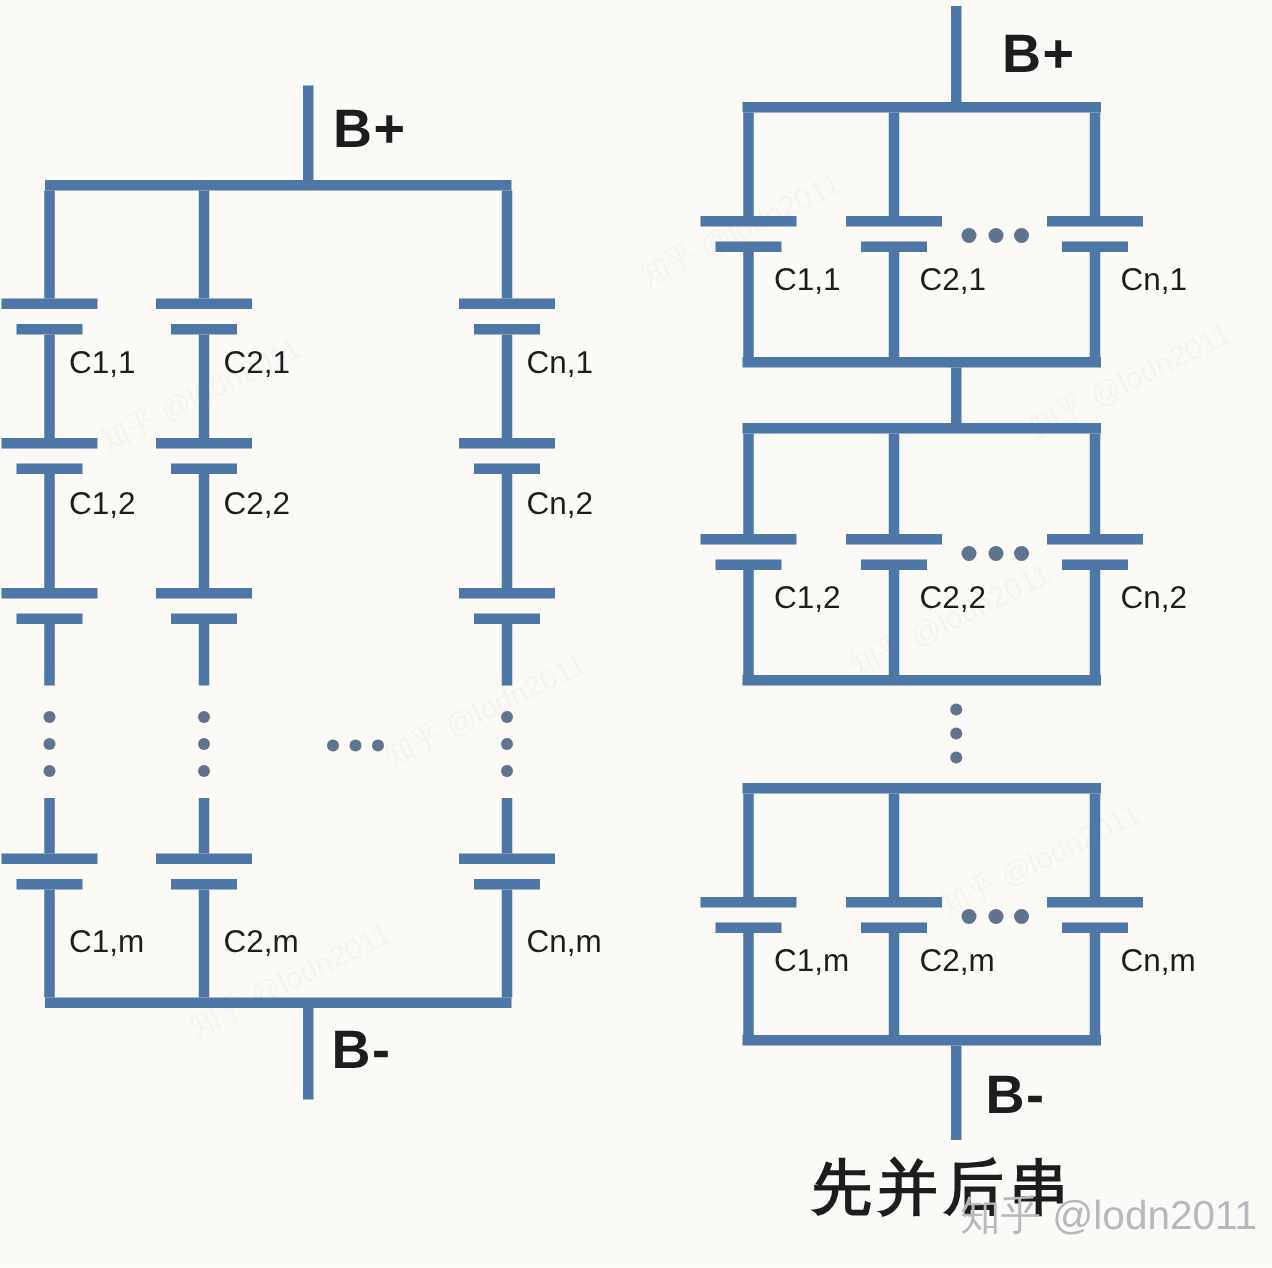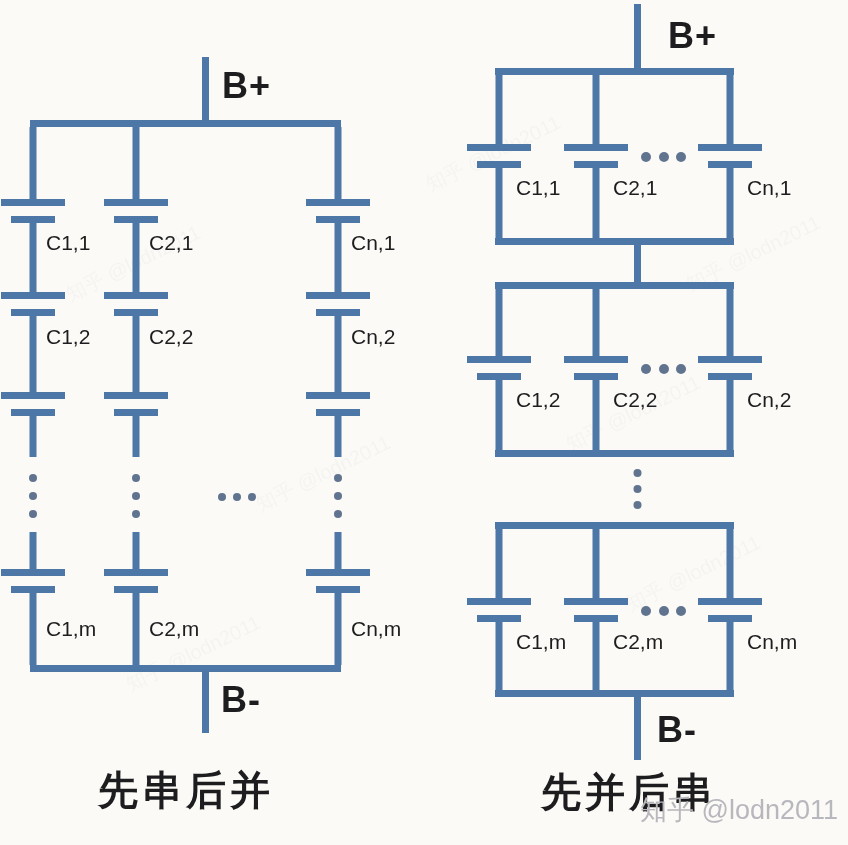--- a/index.html
+++ b/index.html
@@ -184,21 +184,20 @@
       <circle cx="646" cy="611" r="5" fill="#60748f"></circle>
       <circle cx="664" cy="611" r="5" fill="#60748f"></circle>
       <circle cx="681" cy="611" r="5" fill="#60748f"></circle>
     </svg>
 
   <div class="lbl terminal" style="left:222px;top:68px;">B+</div>
   <div class="lbl terminal" style="left:221px;top:682px;">B-</div>
   <div class="lbl terminal" style="left:668px;top:18px;">B+</div>
   <div class="lbl terminal" style="left:657px;top:712px;">B-</div>
 
-  <div class="lbl caption" style="left:186px;top:770px;">先串后并</div>
   <div class="lbl caption" style="left:629px;top:772px;">先并后串</div>
 
   <div class="watermark" style="left:640px;top:792px;">知乎 @lodn2011</div>
 
   <div class="faint-wm" style="left:60px;top:250px;">知乎 @lodn2011</div>
   <div class="faint-wm" style="left:420px;top:140px;">知乎 @lodn2011</div>
   <div class="faint-wm" style="left:250px;top:460px;">知乎 @lodn2011</div>
   <div class="faint-wm" style="left:560px;top:400px;">知乎 @lodn2011</div>
   <div class="faint-wm" style="left:680px;top:240px;">知乎 @lodn2011</div>
   <div class="faint-wm" style="left:120px;top:640px;">知乎 @lodn2011</div>

